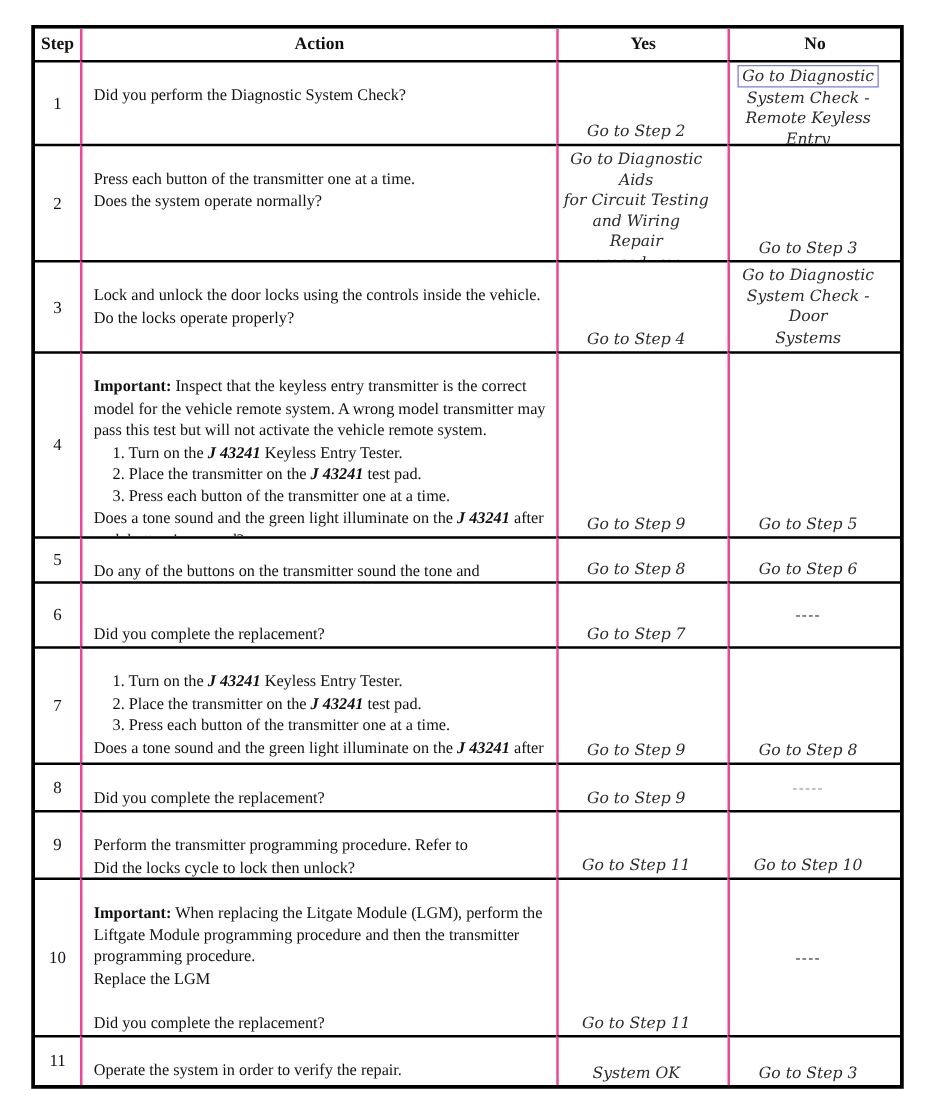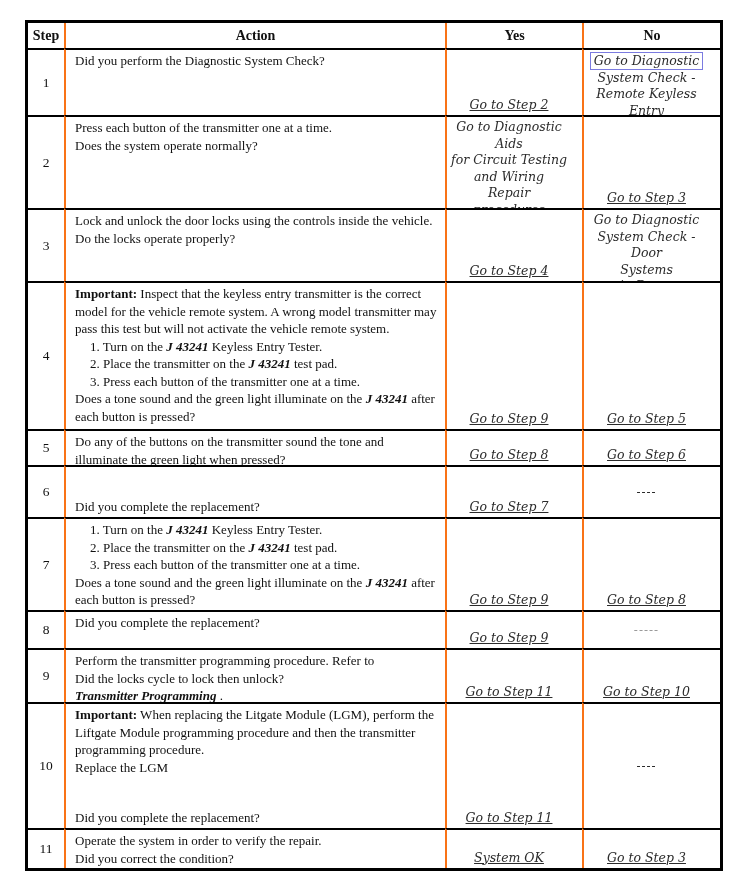--- a/index.html
+++ b/index.html
@@ -12,56 +12,56 @@
     position:absolute; left:25px; top:20px; width:698px;
     display:grid;
     grid-template-columns:36px 1fr 137px 138px;
     grid-template-rows:25px 67px 93px 73px 148px 36px 52px 93px 38px 54px 126px 40px;
     border:3px solid #000;
     background:#fff;
   }
   .row { display:contents; }
 
   .cell {
-    border-left:2px solid #f97316;
+    border-left:2px solid #ec4899;
     border-top:2px solid #000;
     overflow:hidden;
     background:#fff;
   }
   .c1 { border-left:none; }
   .hdr { border-top:none; }
 
   .hcell {
     display:flex; align-items:center; justify-content:center;
     font-weight:bold; font-size:14px;
   }
 
   .step {
     display:flex; align-items:center; justify-content:center;
     font-size:13.5px;
   }
 
-  .action { padding:2px 8px 2px 9px; font-size:13px; line-height:17.5px; }
+  .action { padding:17px 8px 2px 9px; font-size:13px; line-height:17.5px; }
   .aflex { display:flex; flex-direction:column; height:100%; }
   .line { }
   .line.indent { padding-left:15px; }
   .line.pin { margin-top:auto; }
   .b { font-weight:bold; }
   .i { font-style:italic;font-weight:bold; }
 
   .vn {
     display:flex; flex-direction:column; align-items:center;
     font-family:"DejaVu Serif","Liberation Serif",serif;
     font-style:italic; font-size:12.5px; line-height:16.5px; color:#2b2b2b;
     padding:2px 15px 2px 4px; text-align:center;
   }
   .vtop  { white-space:pre-line; }
   .vcenter { margin:auto; font-style:normal; letter-spacing:1px; font-size:12px; }
   .vcenter.muted { color:#9a9a9a; }
-  .vbottom { margin-top:auto; white-space:pre-line;text-decoration:underline; }
+  .vbottom { margin-top:auto; white-space:pre-line; }
   .linkbox {
     display:inline-block;
     border:1px solid #7b7be0;
     padding:0 3px; line-height:15.5px;
   }
 </style>
 </head>
 <body>
 
 <div class="page">

